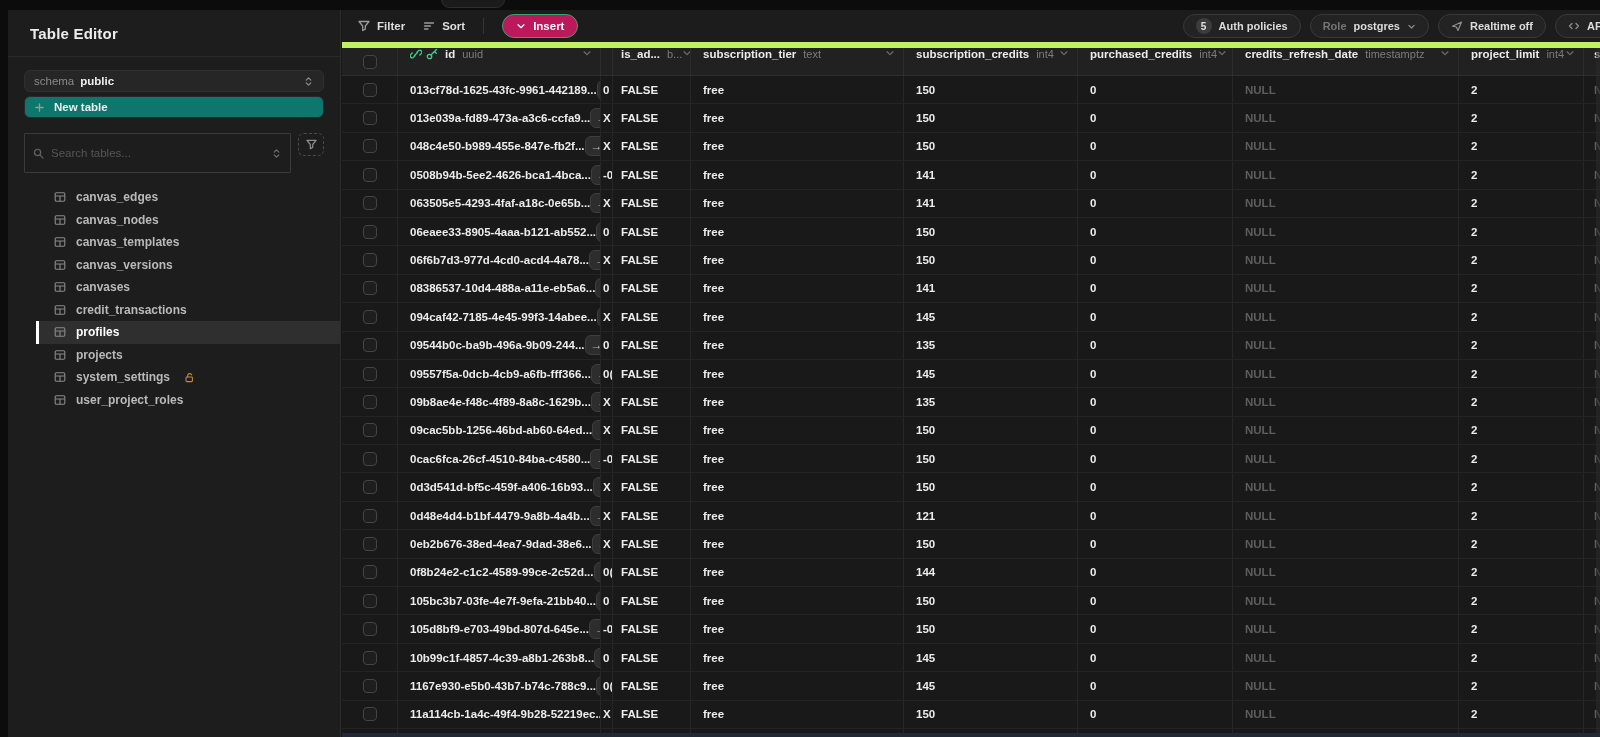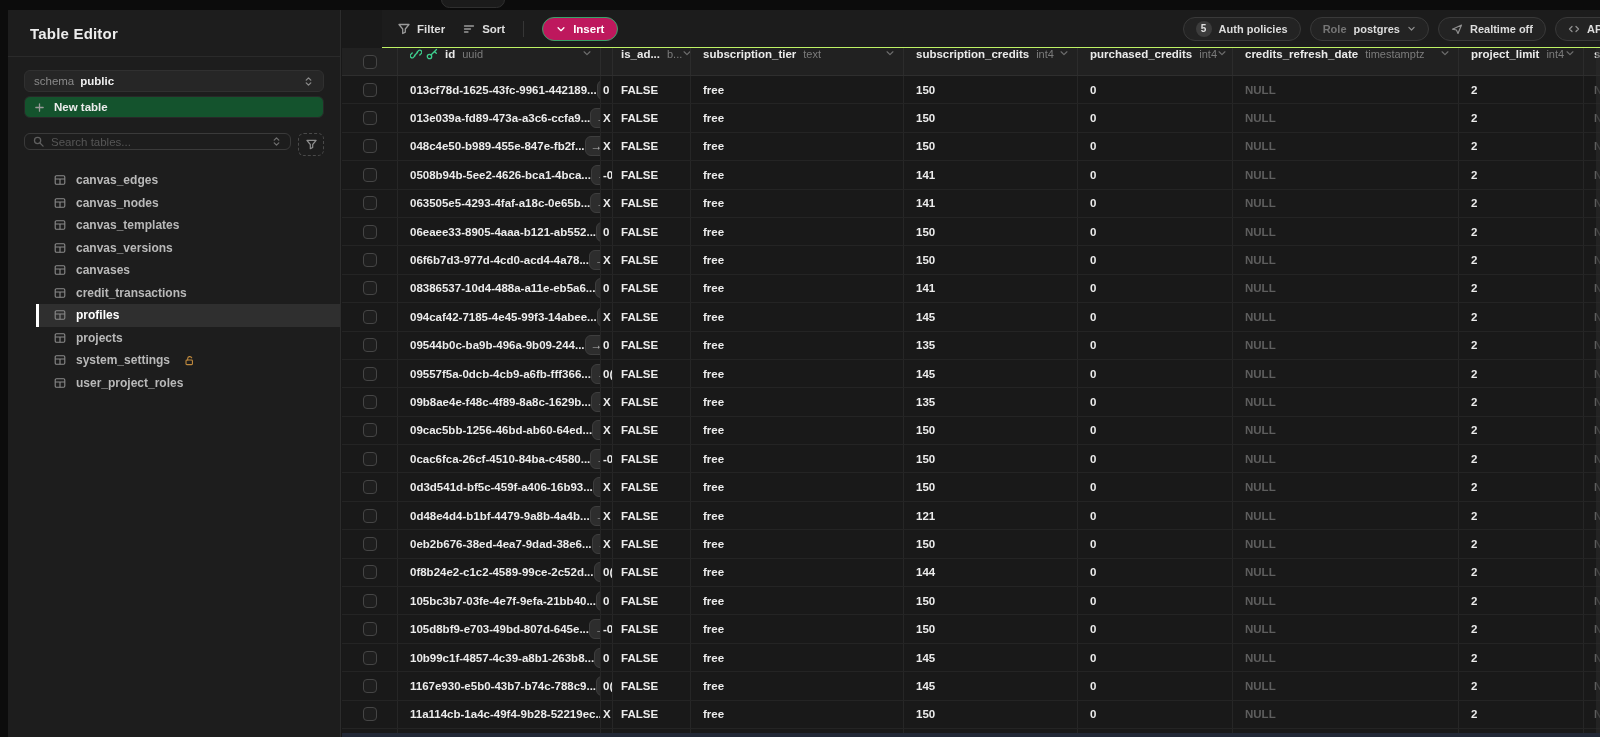--- a/index.html
+++ b/index.html
@@ -14,42 +14,42 @@
 
   
   .sidebar { position:absolute; top:10px; left:8px; width:333px; bottom:0; background:#1d1d1d; border-right:1px solid #2c2c2c; z-index:7; }
   .sb-header { height:47px; border-bottom:1px solid #2a2a2a; display:flex; align-items:center; padding-left:22px; }
   .sb-title { color:#ededed; font-size:15px; font-weight:bold; letter-spacing:.2px; }
   .sb-controls { padding:13px 16px 0 16px; }
   .schema-select { height:22px; background:#262626; border:1px solid #303030; border-radius:6px; display:flex; align-items:center; padding:0 9px; cursor:pointer; }
   .schema-label { color:#8a8a8a; font-size:11.5px; margin-right:6px; }
   .schema-value { color:#f0f0f0; font-size:11.5px; font-weight:bold; }
   .schema-select .sel-icon { margin-left:auto; color:#8a8a8a; }
-  .new-table-btn { margin-top:4px; width:100%; height:22px; background:#14532d; border:1px solid #282828; border-radius:6px; display:flex; align-items:center; padding:0 9px; gap:9px; cursor:pointer; }
+  .new-table-btn { margin-top:4px; width:100%; height:22px; background:#0f766e; border:1px solid #282828; border-radius:6px; display:flex; align-items:center; padding:0 9px; gap:9px; cursor:pointer; }
   .new-table-btn .plus { color:#9a9a9a; }
   .new-table-label { color:#ececec; font-size:11.5px; font-weight:bold; }
   .search-row { margin-top:15px; display:flex; gap:7px; }
-  .search-box { flex:1; height:17px; border:1px solid #3a3a3a; border-radius:6px; display:flex; align-items:center; padding:0 8px; gap:7px; }
+  .search-box { flex:1; height:40px; border:1px solid #3a3a3a; border-radius:1px; display:flex; align-items:center; padding:0 8px; gap:7px; }
   .search-ph { color:#565656; font-size:11.5px; flex:1; }
   .sb-filter-btn { width:26px; height:23px; border:1px dashed #4a4a4a; border-radius:6px; background:transparent; display:flex; align-items:center; justify-content:center; cursor:pointer; }
   .icon { display:inline-flex; align-items:center; justify-content:center; }
   .icon svg { display:block; }
 
   .table-list { margin-top:13px;padding-left:28px; }
   .t-item { height:22.5px; display:flex; align-items:center; padding-left:18px; gap:10px; cursor:pointer; position:relative; }
   .t-item .t-label { color:#b9b9b9; font-size:12px; font-weight:bold; }
   .t-item.selected { background:#2f2f2f; }
   .t-item.selected::before { content:""; position:absolute; left:0; top:0; bottom:0; width:3px; background:#ffffff; }
   .t-item.selected .t-label { color:#ffffff; }
   .t-item .tbl-icon { color:#8a8a8a; }
   .t-item .unlock { color:#c08a3e; margin-left:4px; }
 
   
   .main { position:absolute; top:10px; left:342px; right:0; bottom:0; background:#191919; overflow:hidden; }
-  .toolbar { height:38px; background:#1c1c1c; border-bottom:1px solid #bef264; display:flex; align-items:center; justify-content:space-between; padding:0 0 0 16px;margin-left:40px; }
+  .toolbar { height:38px; background:#1c1c1c; border-bottom:6px solid #bef264; display:flex; align-items:center; justify-content:space-between; padding:0 0 0 16px; }
   .tb-left { display:flex; align-items:center; gap:18px; }
   .tb-btn { display:flex; align-items:center; gap:7px; background:none; border:none; cursor:pointer; color:#dedede; font-size:11.5px; font-weight:bold; font-family:inherit; }
   .tb-btn .icon { color:#9a9a9a; }
   .tb-divider { width:1px; height:16px; background:#363636; }
   .insert-btn { display:flex; align-items:center; gap:7px; height:24px; padding:0 13px; background:#be185d; border:1px solid #3aa169; border-radius:12px; cursor:pointer; color:#fff; font-size:11.5px; font-weight:bold; font-family:inherit; }
   .tb-right { display:flex; align-items:center; gap:9px; margin-right:-36px; }
   .pill-btn { display:flex; align-items:center; gap:7px; height:24px; padding:0 12px; background:#232323; border:1px solid #393939; border-radius:12px; cursor:pointer; color:#dcdcdc; font-size:11px; font-weight:bold; font-family:inherit; white-space:nowrap; }
   .pill-btn .muted { color:#757575; font-weight:bold; }
   .badge { width:16px; height:16px; border-radius:50%; background:#3c3c3c; color:#e0e0e0; font-size:10px; font-weight:bold; display:flex; align-items:center; justify-content:center; }
   .pill-btn .icon { color:#8f8f8f; }

